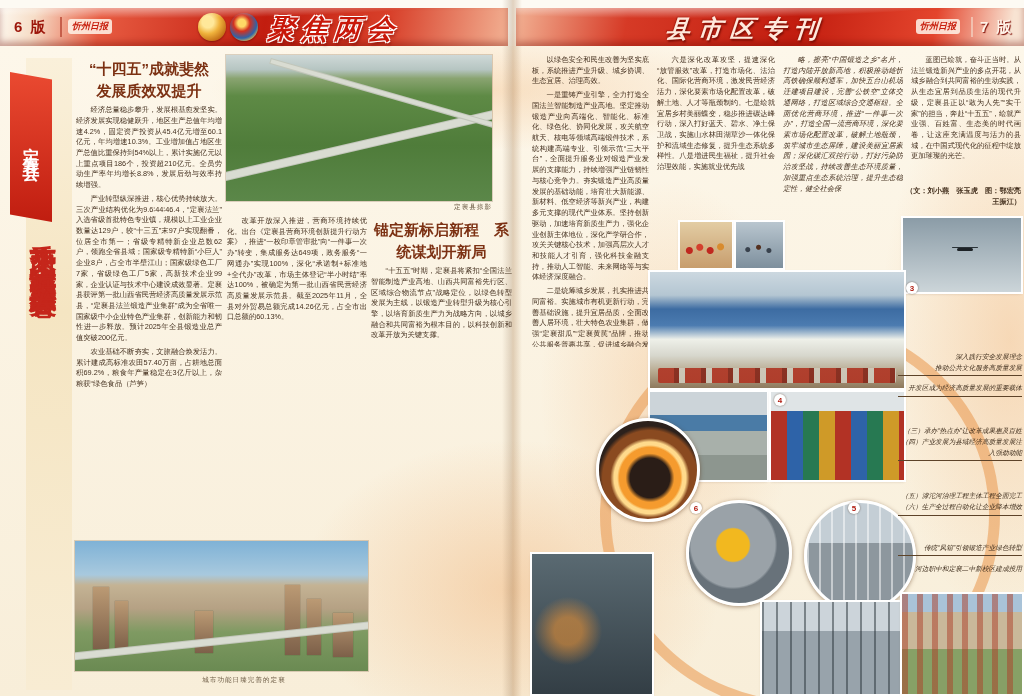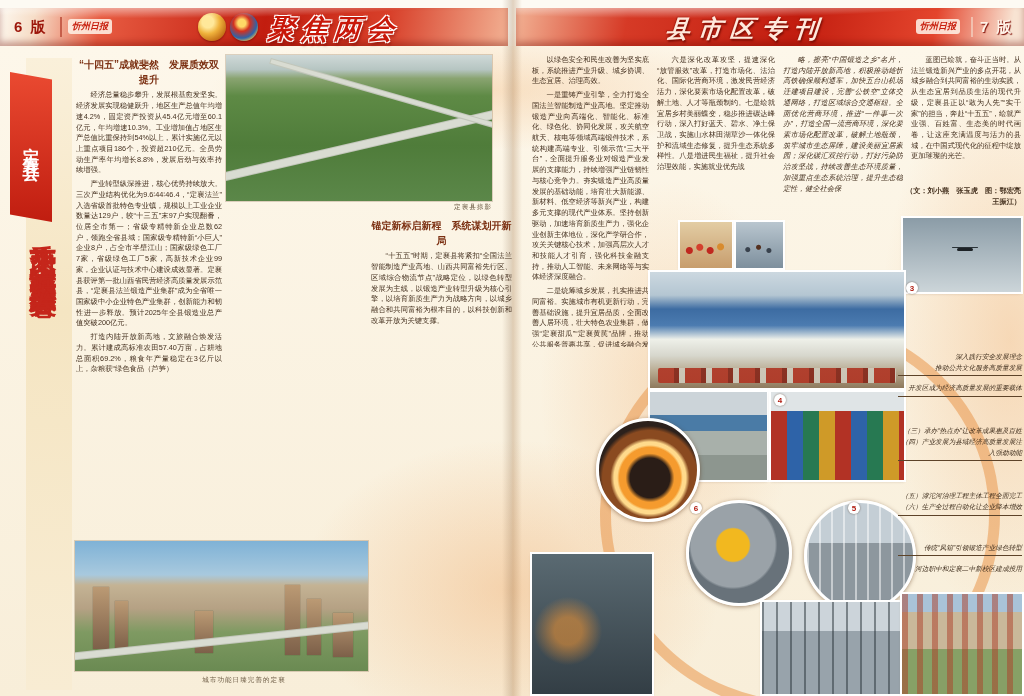--- a/index.html
+++ b/index.html
@@ -33,21 +33,21 @@
   .headline-strip{left:26px;top:58px;width:46px;height:632px;background:linear-gradient(180deg,#faf0da,#f5e5c2 40%,#f8ecd3);}
   .county-tag{left:10px;top:72px;width:42px;height:150px;background:linear-gradient(180deg,#ea4a31,#c01d10);
     clip-path:polygon(0 0,100% 5%,100% 100%,0 95%);display:flex;align-items:center;justify-content:center;}
   .county-tag span{writing-mode:vertical-rl;color:#fff;font-weight:bold;font-size:17px;letter-spacing:9px;}
   .headline{left:29px;top:224px;height:466px;writing-mode:vertical-rl;color:#c5261b;
     font-family:"Liberation Serif","DejaVu Serif",serif;font-weight:bold;font-size:27px;letter-spacing:2px;line-height:1;}
   .headline .gap{display:inline-block;height:14px;}
 
   .col{font-size:7.3px;line-height:1.47;color:#44301f;text-align:justify;word-break:break-all;overflow:hidden;}
   .col .para{margin:0 0 3px 0;text-indent:2em;}
-  .col .subhead{margin:3px 0 3px 0;font-size:10px;color:#7c3113;text-align:center;font-weight:bold;text-indent:0;}
+  .col .subhead{margin:3px 0 3px 0;font-size:15px;color:#7c3113;text-align:center;font-weight:bold;text-indent:0;}
 
   .photo{box-shadow:0 0 0 1px rgba(120,90,60,.25);}
   .photo-top{background:linear-gradient(180deg,#cfd9d8 0%,#b6c5c2 10%,#8aa471 16%,#5e8a45 28%,#4f7c3a 62%,#5b8749 100%);overflow:hidden;}
   .road{position:absolute;background:#d9dcd2;box-shadow:0 0 0 1px #c2c6ba;}
   .photo-caption{font-size:6.6px;color:#6b5a43;letter-spacing:1px;}
 
   .photo-bottom{background:linear-gradient(180deg,#7fb2d6 0%,#a8c9de 26%,#c4b394 34%,#b5a184 52%,#7f9a62 70%,#6a8a52 100%);overflow:hidden;}
   .bld{position:absolute;background:linear-gradient(180deg,#bb9a74,#7d604ا 90%);}
   .bld{background:linear-gradient(180deg,#bb9a74,#7d6049);box-shadow:0 0 1px rgba(60,40,20,.6);}
 
@@ -125,23 +125,24 @@
   <div class="abs photo photo-top" style="left:226px;top:55px;width:266px;height:146px;">
     <div class="road" style="left:-12px;top:86px;width:300px;height:7px;transform:rotate(-13deg);"></div>
     <div class="road" style="left:40px;top:40px;width:260px;height:4px;transform:rotate(16deg);"></div>
   </div>
   <div class="abs photo-caption" style="left:226px;top:203px;width:266px;text-align:right;">定襄县掠影</div>
 
   <div class="abs col" style="left:76px;top:55px;width:146px;height:482px;">
       <h4 class="subhead">“十四五”成就斐然　发展质效双提升</h4>
       <p class="para">经济总量稳步攀升，发展根基愈发坚实。经济发展实现稳健跃升，地区生产总值年均增速4.2%，固定资产投资从45.4亿元增至60.1亿元，年均增速10.3%。工业增加值占地区生产总值比重保持到54%以上，累计实施亿元以上重点项目186个，投资超210亿元。全员劳动生产率年均增长8.8%，发展后劲与效率持续增强。</p>
       <p class="para">产业转型纵深推进，核心优势持续放大。三次产业结构优化为9.6∶44∶46.4，“定襄法兰”入选省级首批特色专业镇，规模以上工业企业数量达129户，较“十三五”末97户实现翻番，位居全市第一；省级专精特新企业总数62户，领跑全省县域；国家级专精特新“小巨人”企业8户，占全市半壁江山；国家级绿色工厂7家，省级绿色工厂5家，高新技术企业99家，企业认证与技术中心建设成效显著。定襄县获评第一批山西省民营经济高质量发展示范县，“定襄县法兰锻造产业集群”成为全省唯一国家级中小企业特色产业集群，创新能力和韧性进一步释放。预计2025年全县锻造业总产值突破200亿元。</p>
-      <p class="para">打造内陆开放新高地，文旅融合焕发活力。累计建成高标准农田57.40万亩，占耕地总面积69.2%，粮食年产量稳定在3亿斤以上，杂粮获“绿色食品（芦笋）</p>
+      <p class="para">农业基础不断夯实，文旅融合焕发活力。累计建成高标准农田57.40万亩，占耕地总面积69.2%，粮食年产量稳定在3亿斤以上，杂粮获“绿色食品（芦笋）</p>
     </div>
   <div class="abs col" style="left:227px;top:216px;width:140px;height:320px;">
+      <p class="para">改革开放深入推进，营商环境持续优化。出台《定襄县营商环境创新提升行动方案》，推进“一枚印章管审批”向“一件事一次办”转变，集成服务达649项，政务服务“一网通办”实现100%，深化“承诺制+标准地+全代办”改革，市场主体登记“半小时结”率达100%，被确定为第一批山西省民营经济高质量发展示范县。截至2025年11月，全县对外贸易总额完成14.26亿元，占全市出口总额的60.13%。</p>
     </div>
   <div class="abs col" style="left:371px;top:216px;width:141px;height:324px;">
       <h4 class="subhead">锚定新标启新程　系统谋划开新局</h4>
       <p class="para">“十五五”时期，定襄县将紧扣“全国法兰智能制造产业高地、山西共同富裕先行区、区域综合物流节点”战略定位，以绿色转型发展为主线，以锻造产业转型升级为核心引擎，以培育新质生产力为战略方向，以城乡融合和共同富裕为根本目的，以科技创新和改革开放为关键支撑。</p>
     </div>
 
   <div class="abs photo photo-bottom" style="left:75px;top:541px;width:293px;height:130px;">
     <div class="bld" style="left:18px;bottom:22px;width:16px;height:62px;"></div>
     <div class="bld" style="left:40px;bottom:22px;width:13px;height:48px;"></div>
     <div class="bld" style="left:120px;bottom:18px;width:18px;height:42px;"></div>

